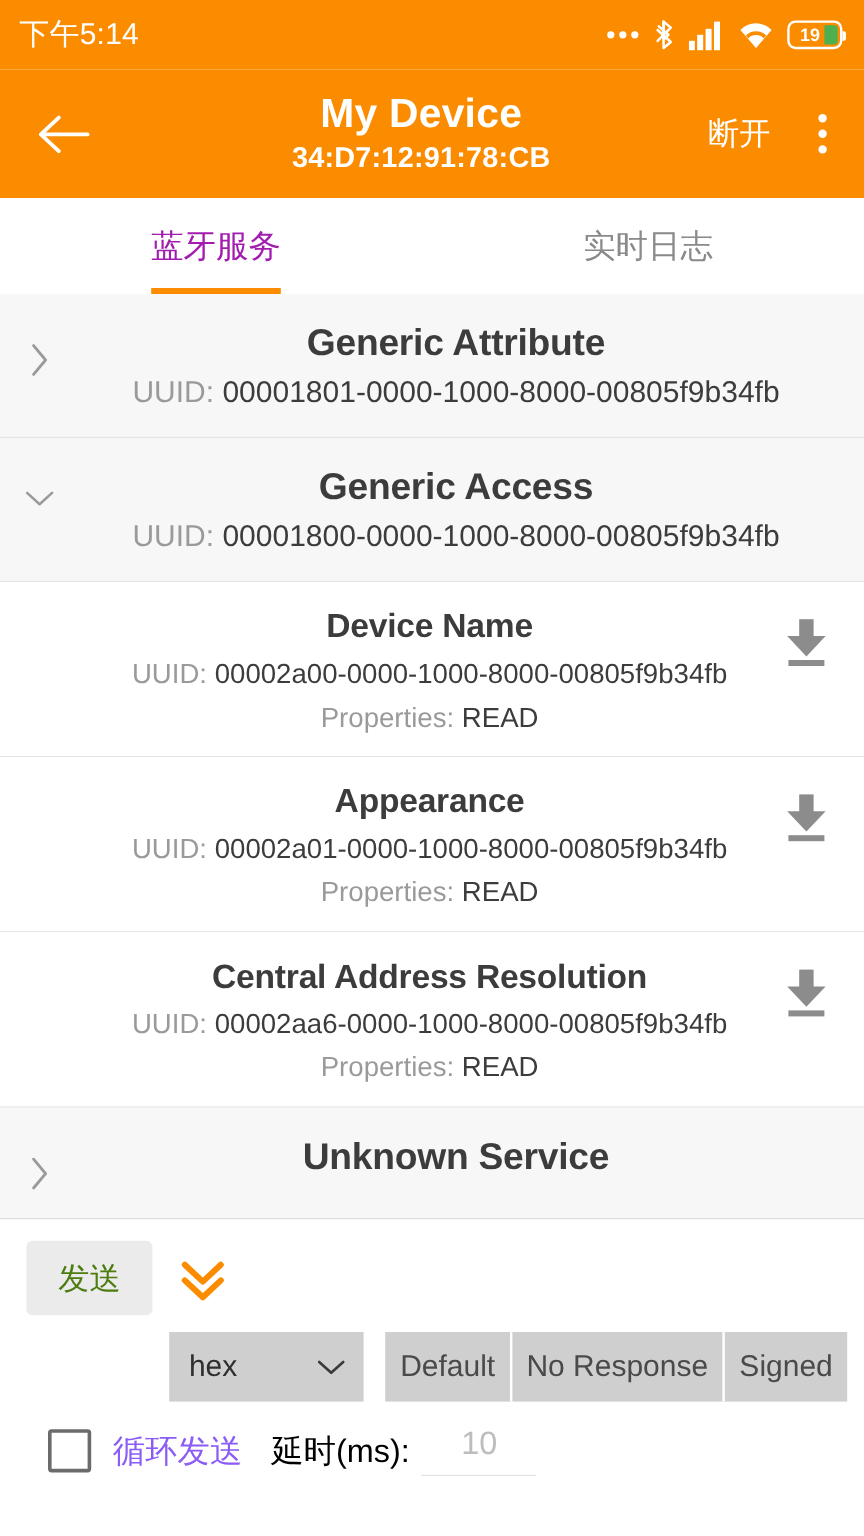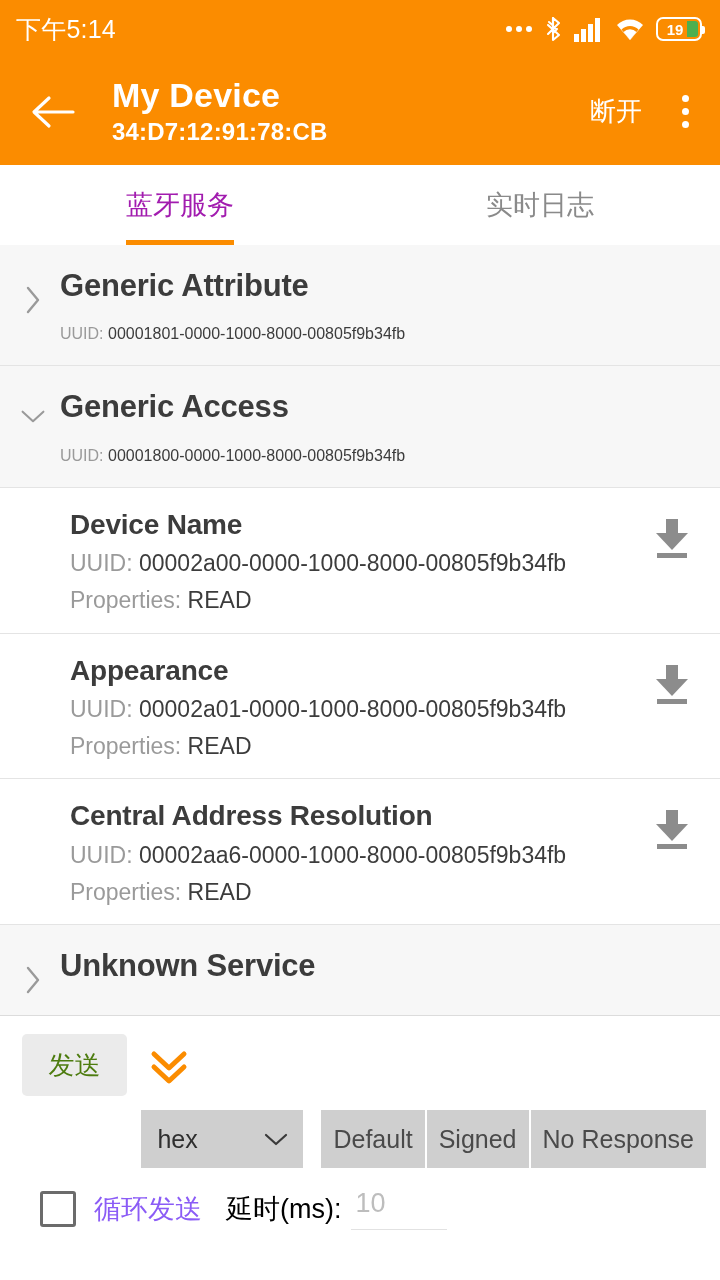--- a/index.html
+++ b/index.html
@@ -2,21 +2,21 @@
 <html><head>
 <meta charset="utf-8">
 <style>
   * { box-sizing: border-box; margin: 0; padding: 0; }
   html, body {
     width: 720px; height: 1280px;
     font-family: "Liberation Sans", "DejaVu Sans", sans-serif;
     background: #ffffff;
     overflow: hidden;
   }
-  #app { position: relative; width: 720px; height: 1280px; background:#fff; }
+  #app { position: relative; width: 720px; height: 1280px; background:#fff;text-align:center; }
 
   
   .statusbar {
     height: 58px; background: #fb8c00;
     display: flex; align-items: center; justify-content: space-between;
     padding: 0 18px 0 16px; color: #fff;
   }
   .status-time { font-size: 25px; letter-spacing: .2px; line-height:1; }
   .status-icons { display:flex; align-items:center; gap:11px; }
   .dots { display:flex; gap:4px; align-items:center; }
@@ -70,21 +70,21 @@
   .list { position:absolute; top:245px; left:0; right:0; bottom:0; overflow:hidden; background:#fff; }
 
   .svc {
     background:#f7f7f7; padding:22px 20px 22px 20px;
     display:flex; align-items:flex-start; gap:14px;
     border-bottom:1px solid #e4e4e4;
   }
   .svc .chev { width:26px; flex:0 0 26px; padding-top:18px; display:flex; justify-content:center; }
   .svc .body { flex:1 1 auto; }
   .svc-name { font-size:31px; font-weight:700; color:#3c3c3c; line-height:1.2; letter-spacing:-.2px; }
-  .svc-uuid { font-size:16px; color:#9a9a9a; margin-top:20px; line-height:1.2; }
+  .svc-uuid { font-size:25px; color:#9a9a9a; margin-top:8px; line-height:1.2; }
   .svc-uuid b { color:#3c3c3c; font-weight:400; }
 
   .chr {
     background:#fff; padding:20px 22px 18px 70px;
     display:flex; align-items:flex-start;
     border-bottom:1px solid #e4e4e4; position:relative;
   }
   .chr .body { flex:1 1 auto; }
   .chr-name { font-size:28px; font-weight:700; color:#3c3c3c; line-height:1.2; letter-spacing:-.2px; }
   .chr-line { font-size:23px; color:#9a9a9a; margin-top:9px; line-height:1.2; }
@@ -307,22 +307,22 @@
       <div class="spinner">
         <span>hex</span>
         <span>
           <svg class="svg-ic" width="26" height="16" viewBox="0 0 26 16">
             <path d="M3 4 L13 13 L23 4" fill="none" stroke="#3a3a3a" stroke-width="2.2" stroke-linecap="round" stroke-linejoin="round"></path>
           </svg>
         </span>
       </div>
       <div class="segmented">
         <div class="seg">Default</div>
+        <div class="seg">No Response</div>
         <div class="seg">Signed</div>
-        <div class="seg">No Response</div>
       </div>
     </div>
 
     <div class="loop-row">
       <div class="cbox"></div>
       <div class="loop-label">循环发送</div>
       <div class="delay-label">延时(ms):</div>
       <div class="delay-field">10</div>
     </div>
 

